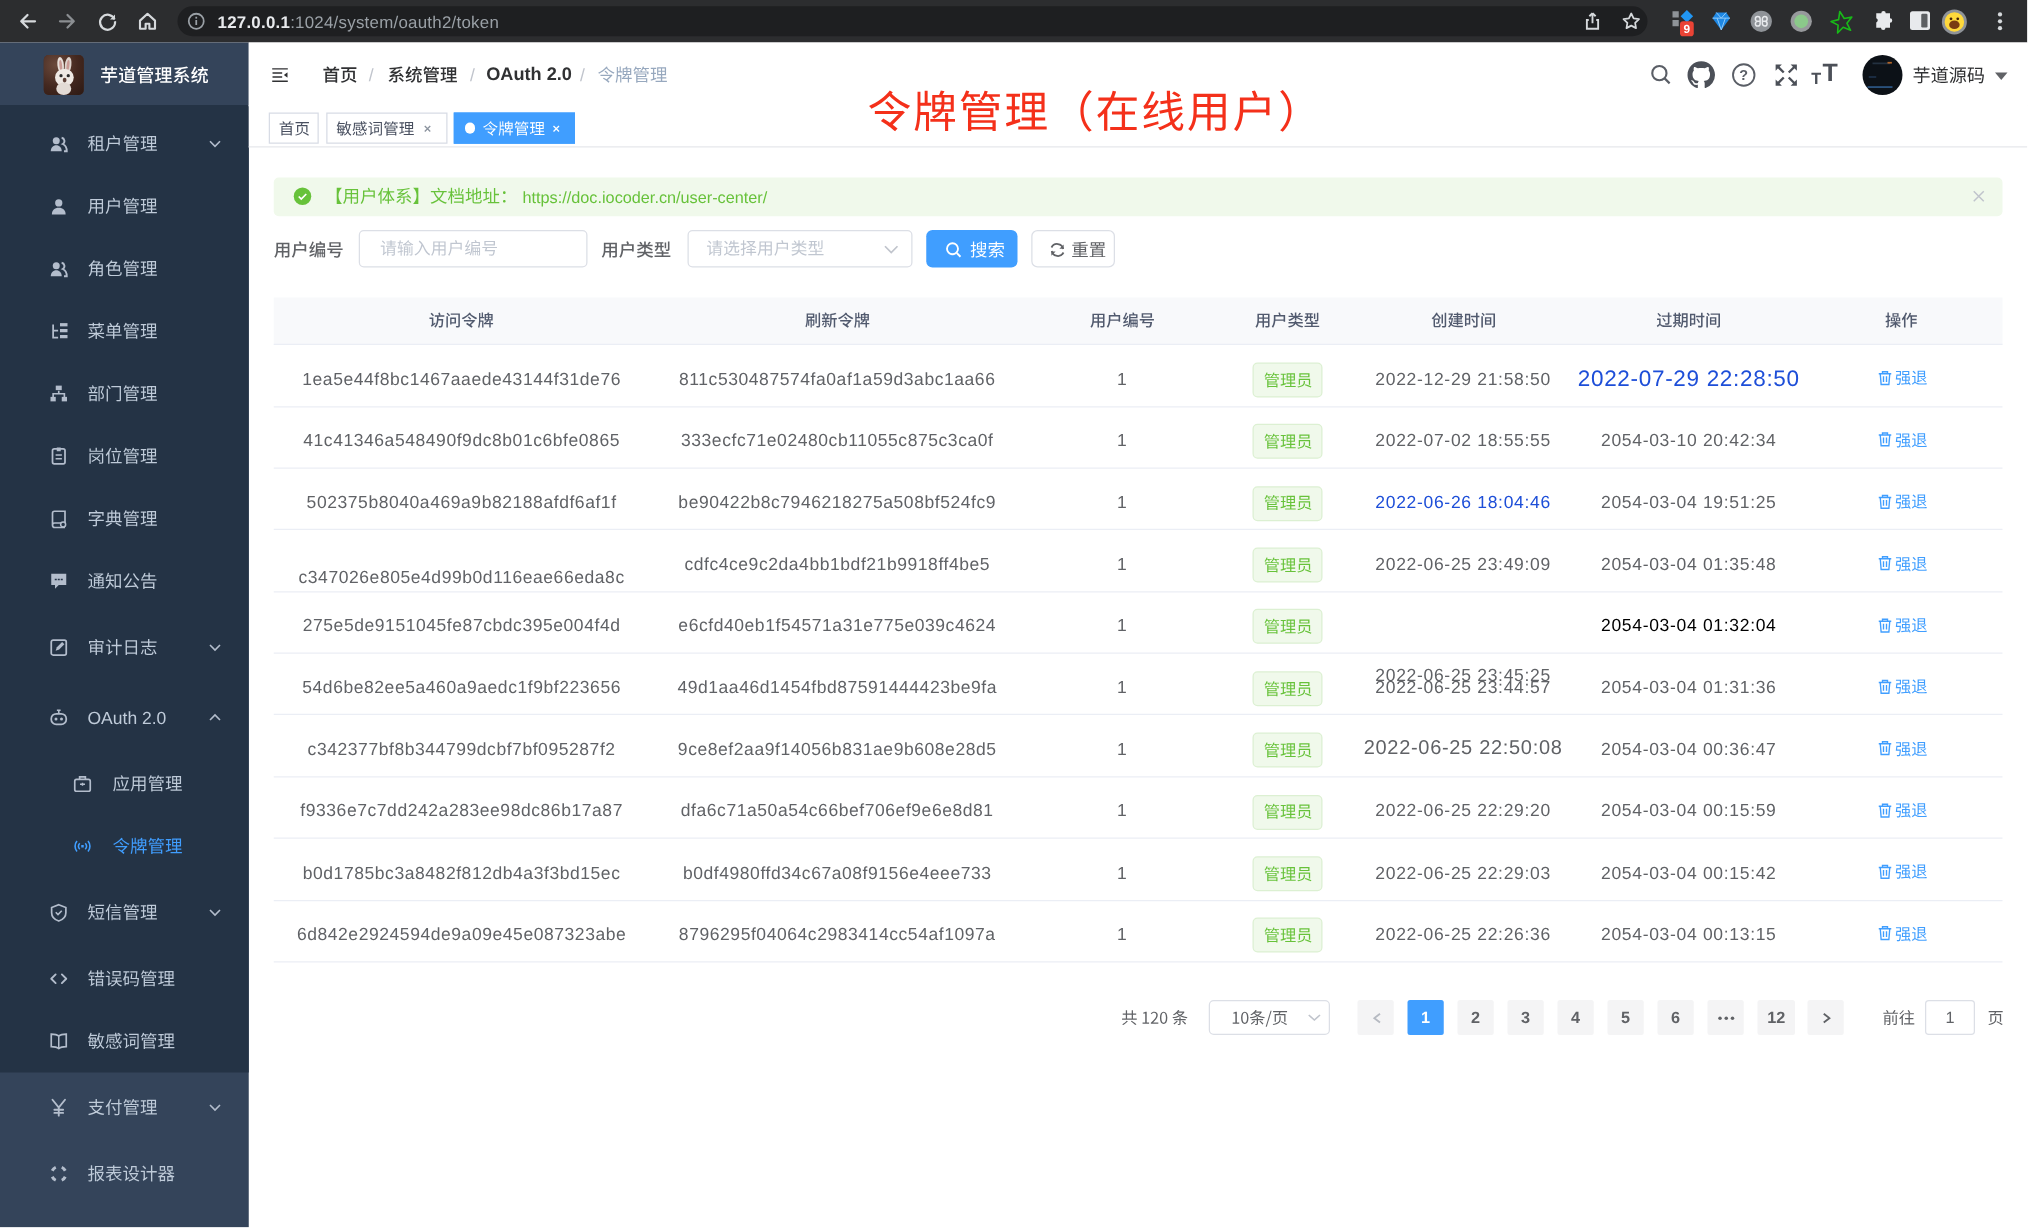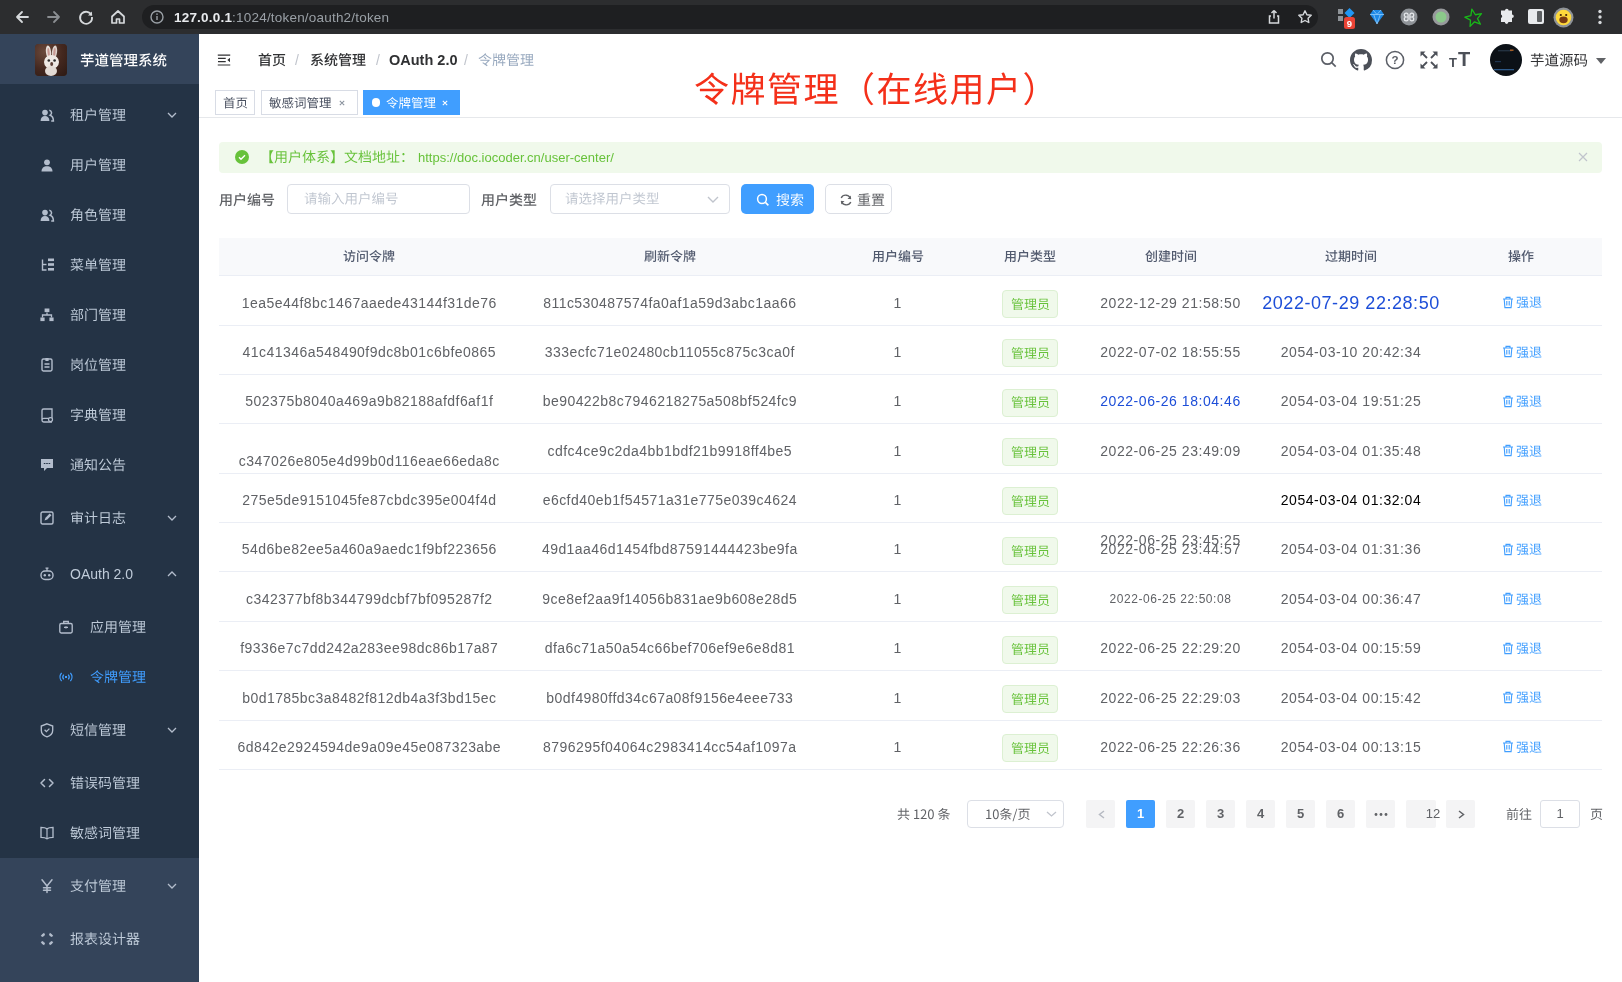--- a/index.html
+++ b/index.html
@@ -136,21 +136,21 @@
       <path d="M14 2.5v4h-4z" fill="#d6d9dc"></path>
     </svg>
 <svg style="position:absolute;left:110px;top:9px;overflow:visible;" width="16" height="16" viewBox="0 0 16 16" fill="none">
       <path d="M2 7.5L8 2l6 5.5V14H9.5v-4h-3v4H2z" stroke="#d6d9dc" stroke-width="1.7" stroke-linejoin="round"></path>
     </svg>
 <svg style="position:absolute;left:150px;top:10px;overflow:visible;" width="14" height="14" viewBox="0 0 14 14" fill="none">
       <circle cx="7" cy="7" r="6" stroke="#9aa0a6" stroke-width="1.4"></circle>
       <rect x="6.3" y="6" width="1.4" height="4" fill="#9aa0a6"></rect>
       <rect x="6.3" y="3.4" width="1.4" height="1.5" fill="#9aa0a6"></rect>
     </svg>
-<div style="position:absolute;left:174px;top:0;height:34px;line-height:35px;font-size:13.5px;color:#e8eaed;letter-spacing:.2px"><b style="font-weight:700">127.0.0.1</b><span style="color:#9aa0a6">:1024/token/oauth2/token</span></div>
+<div style="position:absolute;left:174px;top:0;height:34px;line-height:35px;font-size:13.5px;color:#e8eaed;letter-spacing:.2px"><b style="font-weight:700">127.0.0.1</b><span style="color:#9aa0a6">:1024/system/oauth2/token</span></div>
 <svg style="position:absolute;left:1266px;top:9px;overflow:visible;" width="16" height="16" viewBox="0 0 16 16" fill="none">
       <path d="M5 7H3.5v7h9V7H11" stroke="#d6d9dc" stroke-width="1.5"></path>
       <path d="M8 1.5v8M8 1.5L5.5 4M8 1.5L10.5 4" stroke="#d6d9dc" stroke-width="1.5"></path>
     </svg>
 <svg style="position:absolute;left:1297px;top:9px;overflow:visible;" width="16" height="16" viewBox="0 0 16 16" fill="none">
       <path d="M8 1.8l1.9 3.9 4.3.6-3.1 3 .7 4.2L8 11.5l-3.8 2 .7-4.2-3.1-3 4.3-.6z" stroke="#d6d9dc" stroke-width="1.4" stroke-linejoin="round"></path>
     </svg>
 <svg style="position:absolute;left:1338px;top:8px;overflow:visible;" width="22" height="22" viewBox="0 0 22 22" fill="none">
       <rect x="0" y="1" width="5" height="5" fill="#8f9398"></rect>
       <rect x="0" y="8" width="5" height="5" fill="#8f9398"></rect>
@@ -763,21 +763,21 @@
 <div style="position:absolute;left:219px;top:572.5px;width:1383px;height:49.4px;border-bottom:1px solid #ebeef5;box-sizing:border-box;"></div>
 <div style="position:absolute;left:189.3px;top:588.8px;width:360px;height:20px;line-height:20px;font-size:14px;color:#606266;text-align:center;letter-spacing:.45px;">c342377bf8b344799dcbf7bf095287f2</div>
 <div style="position:absolute;left:489.79999999999995px;top:588.8px;width:360px;height:20px;line-height:20px;font-size:14px;color:#606266;text-align:center;letter-spacing:.45px;">9ce8ef2aa9f14056b831ae9b608e28d5</div>
 <div style="position:absolute;left:847.5px;top:588.8px;width:100px;height:20px;line-height:20px;font-size:14px;color:#606266;text-align:center;">1</div>
 <div style="position:absolute;left:1002px;top:586.2px;width:56px;height:28px;background:#f0f9eb;border:1px solid #dcf0d2;border-radius:4px;box-sizing:border-box;"></div>
 <svg class="tx" style="left:1010.5px;top:592.0px;" width="39.0" height="16.9" viewBox="0 -13 39.0 16.9" fill="#67c23a">
       <use href="#qi" transform="translate(0.0 0) scale(0.013 -0.013)"></use>
       <use href="#qj" transform="translate(13.0 0) scale(0.013 -0.013)"></use>
       <use href="#qbV" transform="translate(26.0 0) scale(0.013 -0.013)"></use>
     </svg>
-<div style="position:absolute;left:1070.5px;top:588.8px;width:200px;height:20px;line-height:20px;font-size:12px;color:#606266;text-align:center;letter-spacing:.55px;">2022-06-25 22:50:08</div>
+<div style="position:absolute;left:1070.5px;top:588.8px;width:200px;height:20px;line-height:20px;font-size:16px;color:#606266;text-align:center;letter-spacing:.55px;">2022-06-25 22:50:08</div>
 <div style="position:absolute;left:1251px;top:588.8px;width:200px;height:20px;line-height:20px;font-size:14px;color:#606266;text-align:center;letter-spacing:.55px;">2054-03-04 00:36:47</div>
 <svg style="position:absolute;left:1502px;top:592.3px;overflow:visible;" width="12" height="13" viewBox="0 0 12 13" fill="none">
       <path d="M1 3h10M4 3V1.4h4V3M2.2 3l.7 8.6h6.2l.7-8.6M4.8 5v4.5M7.2 5v4.5" stroke="#409eff" stroke-width="1.1" fill="none"></path>
     </svg>
 <svg class="tx" style="left:1516px;top:590.7px;" width="26.0" height="16.9" viewBox="0 -13 26.0 16.9" fill="#409eff">
       <use href="#qbW" transform="translate(0.0 0) scale(0.013 -0.013)"></use>
       <use href="#qbX" transform="translate(13.0 0) scale(0.013 -0.013)"></use>
     </svg>
 <div style="position:absolute;left:219px;top:621.9px;width:1383px;height:49.4px;border-bottom:1px solid #ebeef5;box-sizing:border-box;"></div>
 <div style="position:absolute;left:189.3px;top:638.2px;width:360px;height:20px;line-height:20px;font-size:14px;color:#606266;text-align:center;letter-spacing:.45px;">f9336e7c7dd242a283ee98dc86b17a87</div>
@@ -870,21 +870,21 @@
 <div style="position:absolute;left:1286px;top:800px;width:29px;height:28px;line-height:28px;font-size:13px;font-weight:600;color:#606266;text-align:center;">5</div>
 <div style="position:absolute;left:1326px;top:800px;width:29px;height:28px;background:#f4f4f5;border-radius:2px;"></div>
 <div style="position:absolute;left:1326px;top:800px;width:29px;height:28px;line-height:28px;font-size:13px;font-weight:600;color:#606266;text-align:center;">6</div>
 <div style="position:absolute;left:1366px;top:800px;width:29px;height:28px;background:#f4f4f5;border-radius:2px;"></div>
 <svg style="position:absolute;left:1373.5px;top:813px;overflow:visible;" width="14" height="3" viewBox="0 0 14 3" fill="none">
       <circle cx="2" cy="1.5" r="1.4" fill="#606266"></circle>
       <circle cx="7" cy="1.5" r="1.4" fill="#606266"></circle>
       <circle cx="12" cy="1.5" r="1.4" fill="#606266"></circle>
     </svg>
 <div style="position:absolute;left:1406px;top:800px;width:30px;height:28px;background:#f4f4f5;border-radius:2px;"></div>
-<div style="position:absolute;left:1406px;top:800px;width:30px;height:28px;line-height:28px;font-size:13px;font-weight:400;color:#606266;text-align:center;margin-left:12px;">12</div>
+<div style="position:absolute;left:1406px;top:800px;width:30px;height:28px;line-height:28px;font-size:13px;font-weight:700;color:#606266;text-align:center;">12</div>
 <div style="position:absolute;left:1446px;top:800px;width:29px;height:28px;background:#f4f4f5;border-radius:2px;"></div>
 <svg style="position:absolute;left:1457.5px;top:810px;overflow:visible;" width="7" height="9" viewBox="0 0 7 9" fill="none">
       <path d="M1 1l4.5 3.5L1 8" stroke="#606266" stroke-width="1.5" fill="none"></path>
     </svg>
 <svg class="tx" style="left:1506px;top:805.9px;" width="26.0" height="16.9" viewBox="0 -13 26.0 16.9" fill="#606266">
       <use href="#qcf" transform="translate(0.0 0) scale(0.013 -0.013)"></use>
       <use href="#qcg" transform="translate(13.0 0) scale(0.013 -0.013)"></use>
     </svg>
 <div style="position:absolute;left:1540px;top:800px;width:40px;height:28px;background:#fff;border:1px solid #dcdfe6;border-radius:3px;box-sizing:border-box;"></div>
 <div style="position:absolute;left:1540px;top:800px;width:40px;height:28px;line-height:28px;font-size:13px;color:#606266;text-align:center;">1</div>

